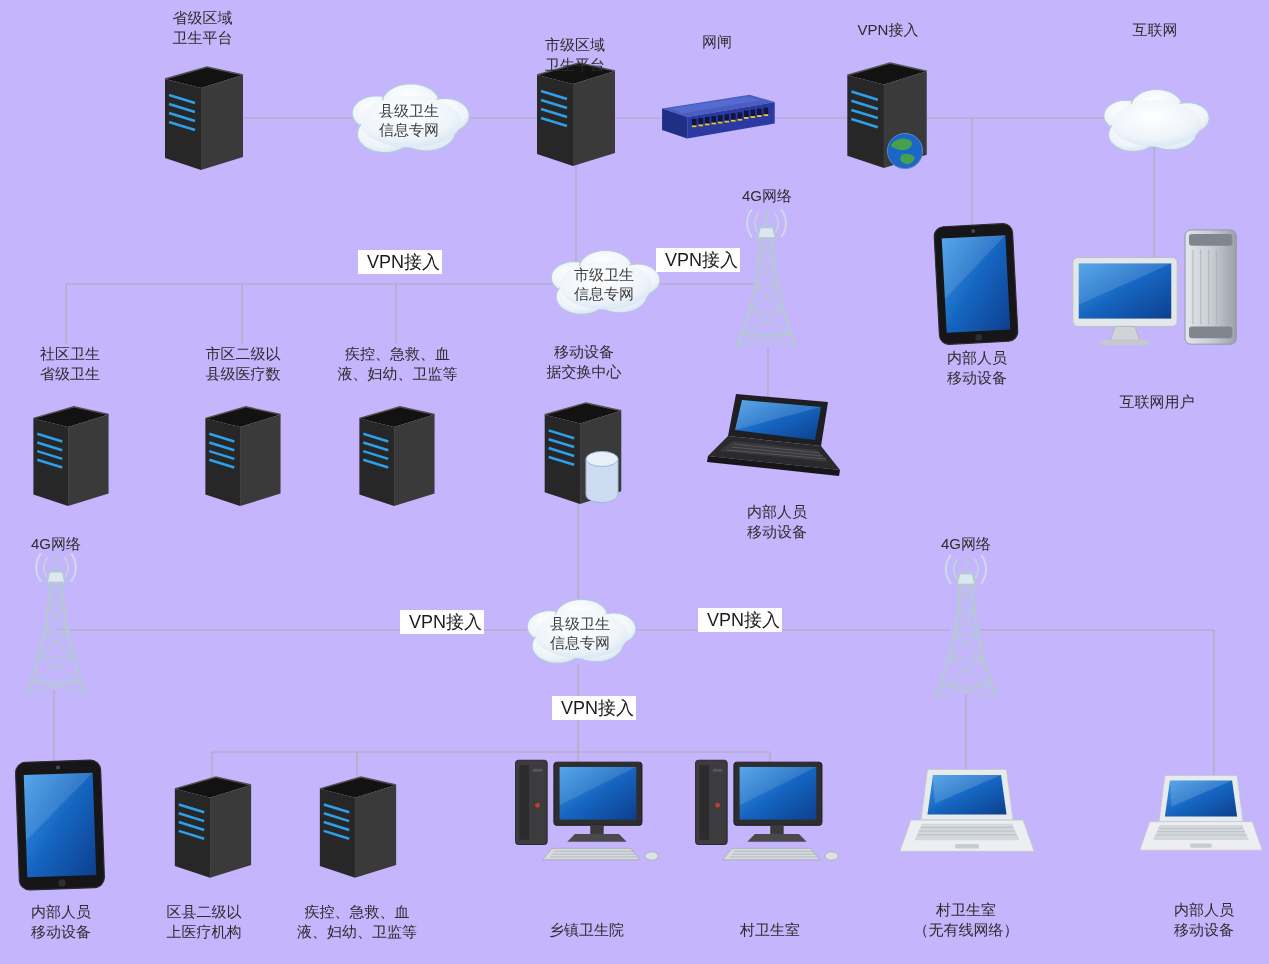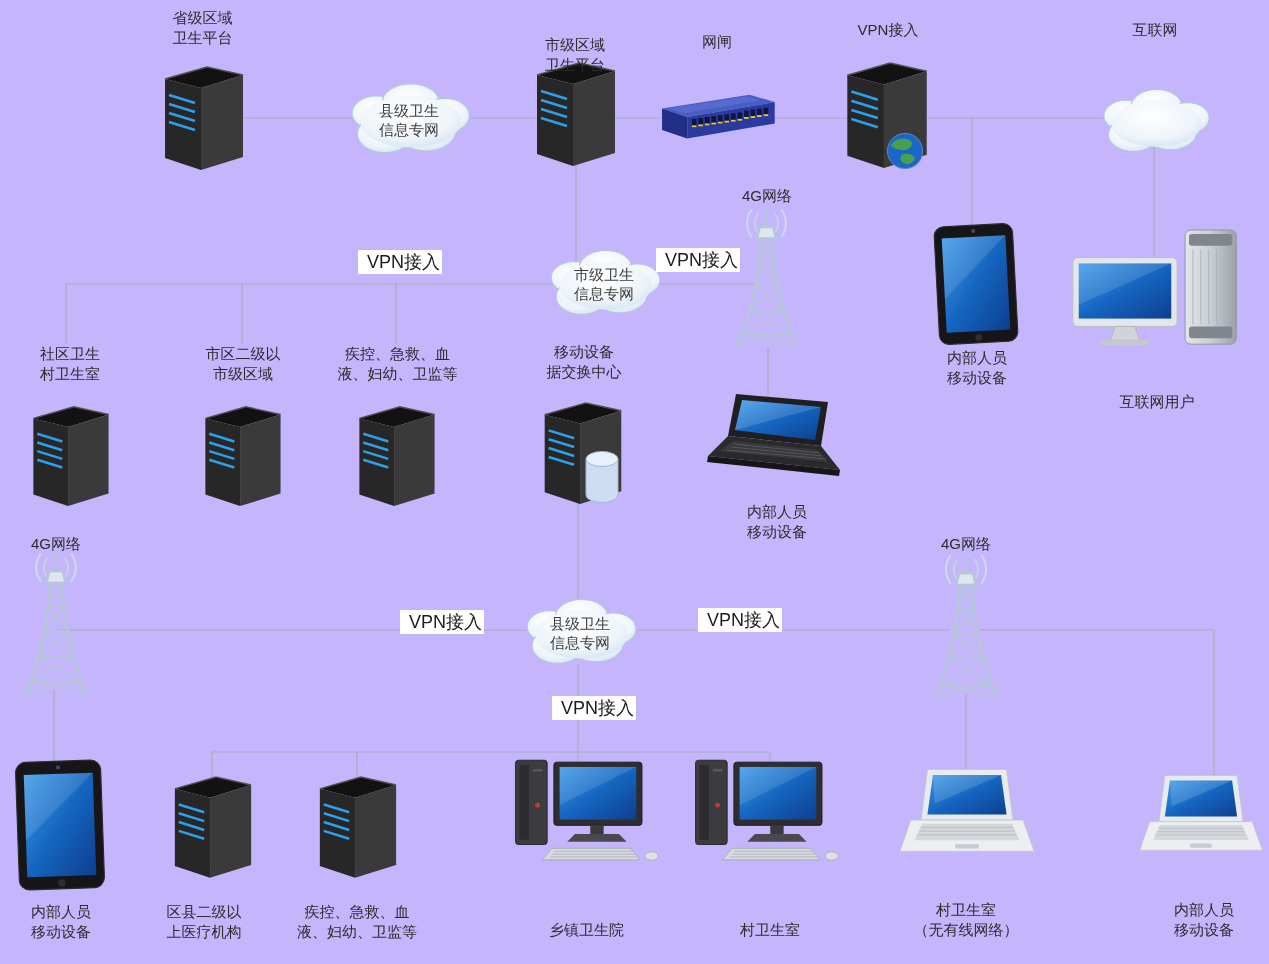--- a/index.html
+++ b/index.html
@@ -325,29 +325,29 @@
 移动设备</div>
 
   <div class="node" style="left:1068px;top:228px;width:178px;height:128px">
     <svg>
         <use href="#ic-desktop-pro"></use>
       </svg>
   </div>
   <div class="lbl" style="left:1092px;top:392px;width:130px">互联网用户</div>
 
   <div class="lbl" style="left:18px;top:344px;width:104px">社区卫生
-村卫生室</div>
+省级卫生</div>
   <div class="node" style="left:26px;top:402px;width:88px;height:106px">
     <svg>
         <use href="#ic-server"></use>
       </svg>
   </div>
 
   <div class="lbl" style="left:188px;top:344px;width:110px">市区二级以
-市级区域</div>
+县级医疗数</div>
   <div class="node" style="left:198px;top:402px;width:88px;height:106px">
     <svg>
         <use href="#ic-server"></use>
       </svg>
   </div>
 
   <div class="lbl" style="left:330px;top:344px;width:135px">疾控、急救、血
 液、妇幼、卫监等</div>
   <div class="node" style="left:352px;top:402px;width:88px;height:106px">
     <svg>

